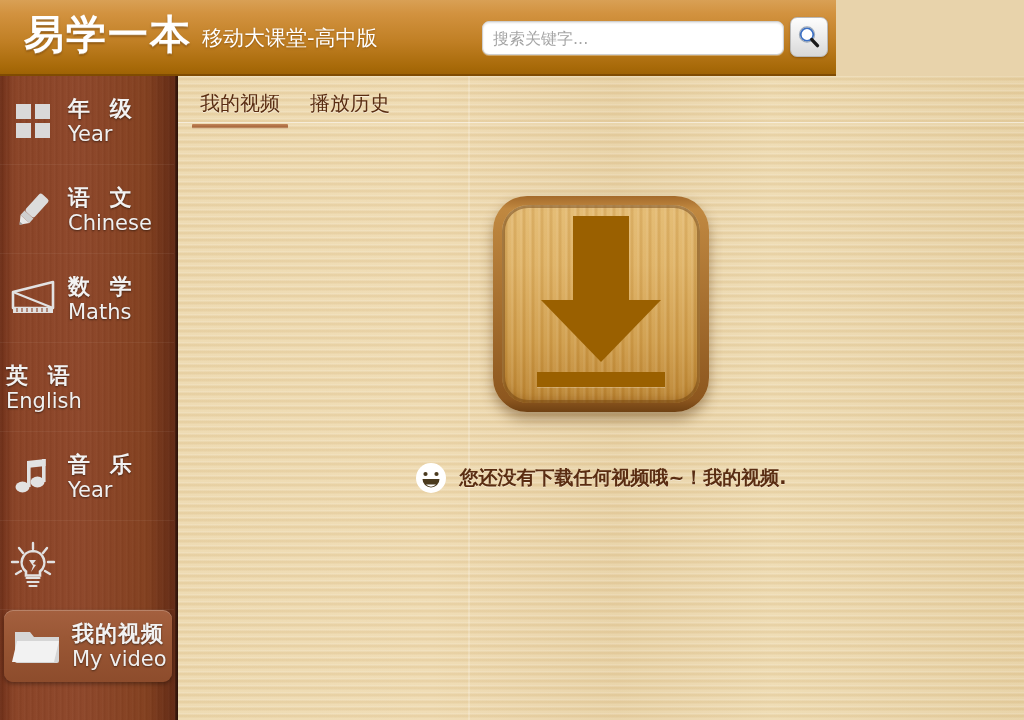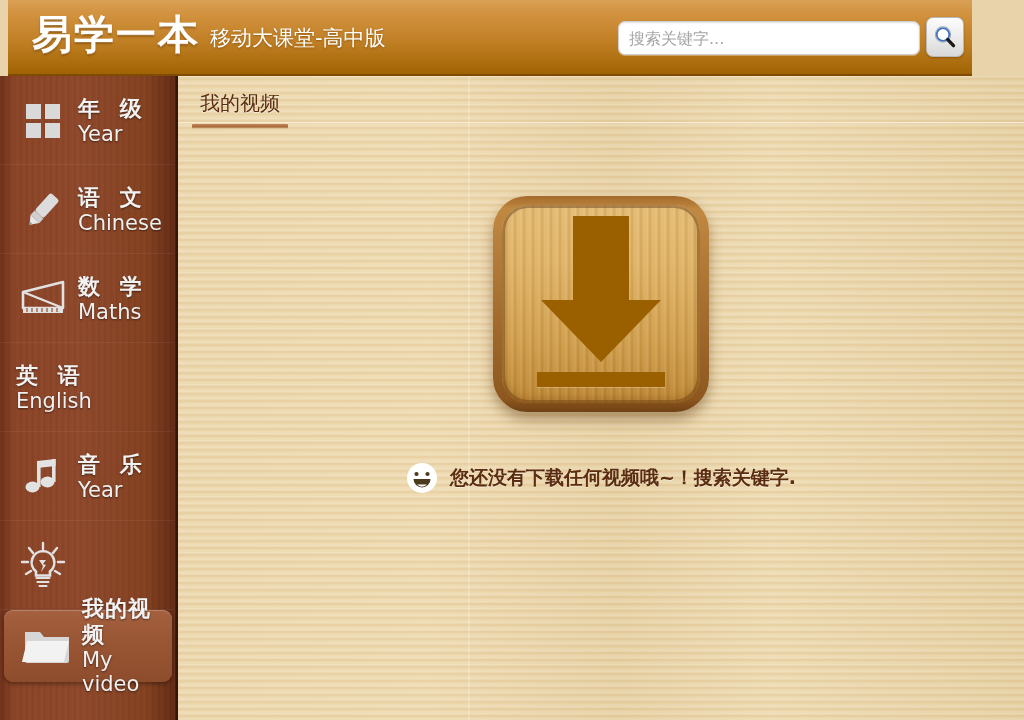--- a/index.html
+++ b/index.html
@@ -5,21 +5,21 @@
   * { box-sizing: border-box; margin: 0; padding: 0; }
   html, body {
     width: 1024px; height: 720px;
     overflow: hidden;
     font-family: "DejaVu Sans", "Liberation Sans", sans-serif;
   }
   body { position: relative; background: #e8d3ab; }
 
   
   .header {
-    position: absolute; left: 8px; top: 0; width: 964px; height: 76px;
+    position: absolute; left: 0; top: 0; width: 836px; height: 76px;
     background: linear-gradient(to bottom, #d9a055 0%, #d2923f 18%, #c07f24 55%, #a86a09 88%, #9c6104 100%);
     overflow: hidden;
   }
   .header::after {
     content: ""; position: absolute; left: 0; right: 0; bottom: 0; height: 2px;
     background: rgba(90,48,0,0.45);
   }
   .logo-wrap {
     position: absolute; left: 24px; top: 6px;
     display: flex; align-items: baseline; gap: 10px;
@@ -75,21 +75,21 @@
     overflow: hidden;
   }
   .sidebar::after {
     content: ""; position: absolute; right: 0; top: 0; bottom: 0; width: 3px;
     background: linear-gradient(to right, rgba(0,0,0,0.25), rgba(0,0,0,0.55));
   }
   .nav-item {
     position: relative;
     height: 89px;
     display: flex; align-items: center;
-    padding-left: 12px;
+    padding-left: 2px;
     cursor: pointer;
   }
   .nav-item .sep {
     position: absolute; left: 0; right: 4px; bottom: 0; height: 1px;
     background: rgba(255,255,255,0.055);
   }
   .nav-icon {
     width: 62px; height: 62px;
     display: flex; align-items: center; justify-content: center;
     flex: 0 0 62px;
@@ -351,20 +351,21 @@
       <span class="nav-en">My video</span>
     </span>
   </div>
 
 </div>
 
 <div class="content">
 
   <div class="tabs">
     <div class="tab active">我的视频</div>
+    <div class="tab">播放历史</div>
   </div>
   <div class="tab-divider"></div>
 
   <div class="empty-wrap">
 
     <div class="dl-icon">
       <div class="dl-inner">
         <div class="dl-arrow">
           <div class="dl-stem"></div>
           <div class="dl-head"></div>
@@ -374,17 +375,17 @@
     </div>
 
     <div class="empty-msg">
       <svg width="32" height="32" viewBox="0 0 32 32">
         <circle cx="16" cy="16" r="15" fill="#ffffff"></circle>
         <circle cx="10.5" cy="12" r="2.1" fill="#4a3a1e"></circle>
         <circle cx="21.5" cy="12" r="2.1" fill="#4a3a1e"></circle>
         <path d="M7.5 17 h17 a8.5 8.5 0 0 1 -17 0 z" fill="#4a3a1e"></path>
         <path d="M11 22.6 a7 7 0 0 0 10 0 z" fill="#ffffff"></path>
       </svg>
-      <span class="empty-msg-text">您还没有下载任何视频哦~！搜索关键字.</span>
+      <span class="empty-msg-text">您还没有下载任何视频哦~！我的视频.</span>
     </div>
 
   </div>
 </div>
 
 </body></html>

